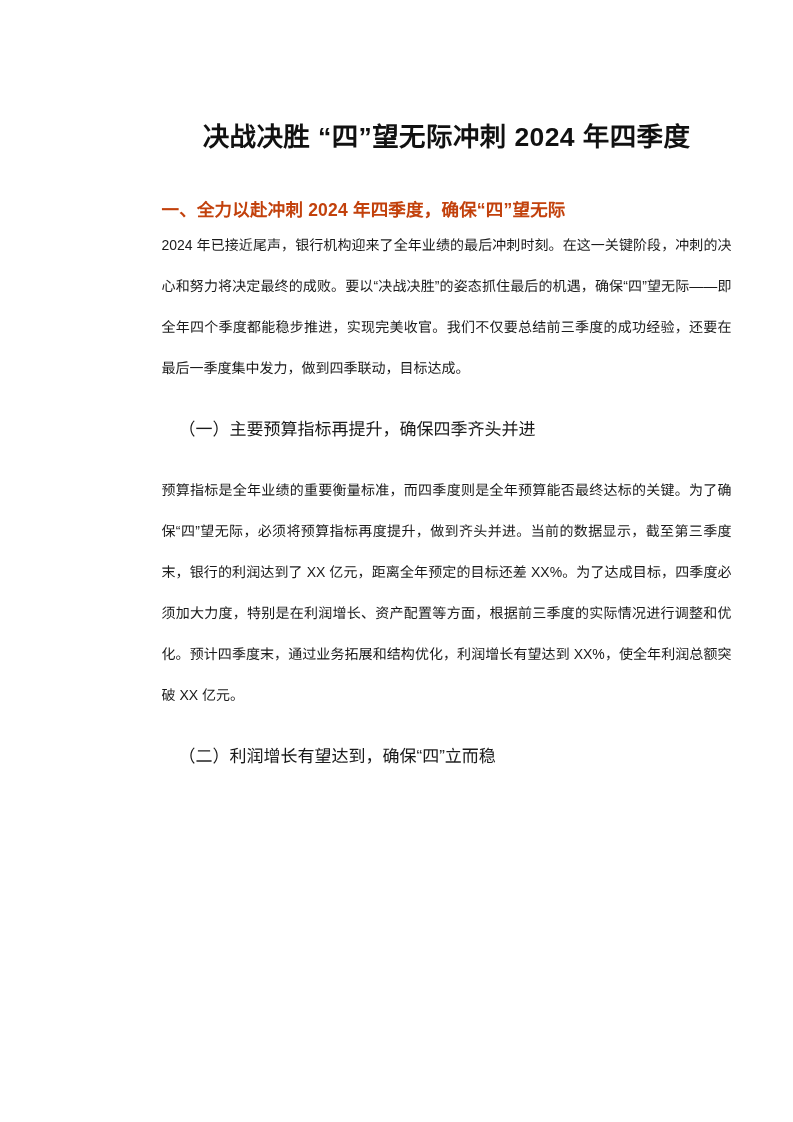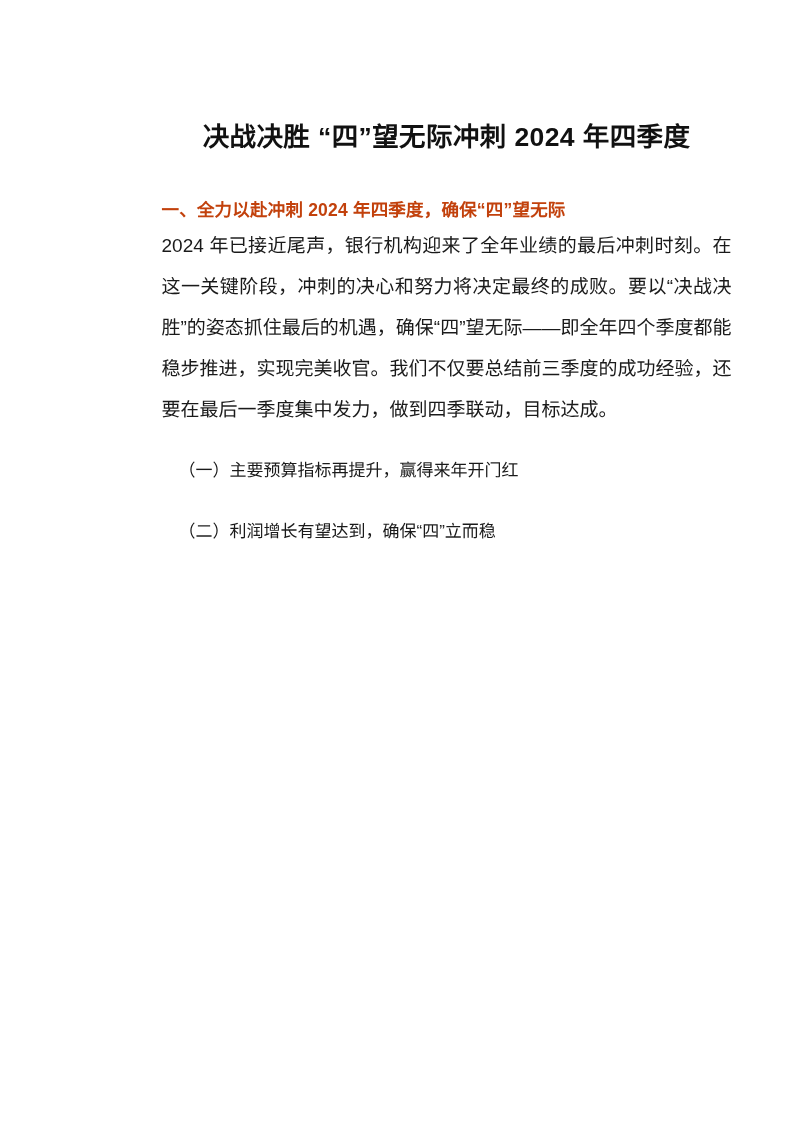--- a/index.html
+++ b/index.html
@@ -64,21 +64,21 @@
     line-height: 41px;
     margin: 0;
     padding-top: 20px;
     text-indent: 17px;
     color: #1a1a1a;
     text-align: left;
   }
 
   
   .body-para {
-    font-size: 19px;
+    font-size: 14px;
     font-weight: 400;
     line-height: 41px;
     margin: 0;
     padding-top: 20px;
     text-align: justify;
     text-justify: inter-ideograph;
     color: #1a1a1a;
     letter-spacing: 0px;
   }
   .body-para:first-of-type { padding-top: 0; }
@@ -92,18 +92,19 @@
 <div class="page">
   <div class="content">
 
     <h1 class="doc-title">
       <span class="title-line line1">决战决胜 “四”望无际冲刺 2024 年四季度</span>
     </h1>
 
     <div id="blocks-container">
         <h2 class="block section-heading">一、全力以赴冲刺 2024 年四季度，确保“四”望无际</h2>
         <p class="block body-para">2024 年已接近尾声，银行机构迎来了全年业绩的最后冲刺时刻。在这一关键阶段，冲刺的决心和努力将决定最终的成败。要以“决战决胜”的姿态抓住最后的机遇，确保“四”望无际——即全年四个季度都能稳步推进，实现完美收官。我们不仅要总结前三季度的成功经验，还要在最后一季度集中发力，做到四季联动，目标达成。</p>
-        <h2 class="block sub-heading">（一）主要预算指标再提升，赢得来年开门红</h2>
+        <h2 class="block sub-heading">（一）主要预算指标再提升，确保四季齐头并进</h2>
+        <p class="block body-para">预算指标是全年业绩的重要衡量标准，而四季度则是全年预算能否最终达标的关键。为了确保“四”望无际，必须将预算指标再度提升，做到齐头并进。当前的数据显示，截至第三季度末，银行的利润达到了 XX 亿元，距离全年预定的目标还差 XX%。为了达成目标，四季度必须加大力度，特别是在利润增长、资产配置等方面，根据前三季度的实际情况进行调整和优化。预计四季度末，通过业务拓展和结构优化，利润增长有望达到 XX%，使全年利润总额突破 XX 亿元。</p>
         <h2 class="block sub-heading">（二）利润增长有望达到，确保“四”立而稳</h2>
       </div>
 
   </div>
 </div>
 
 </body></html>

